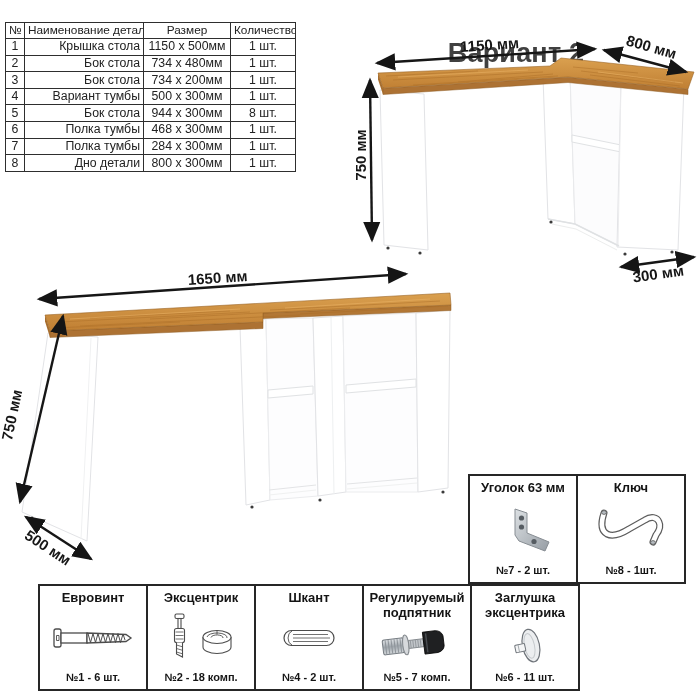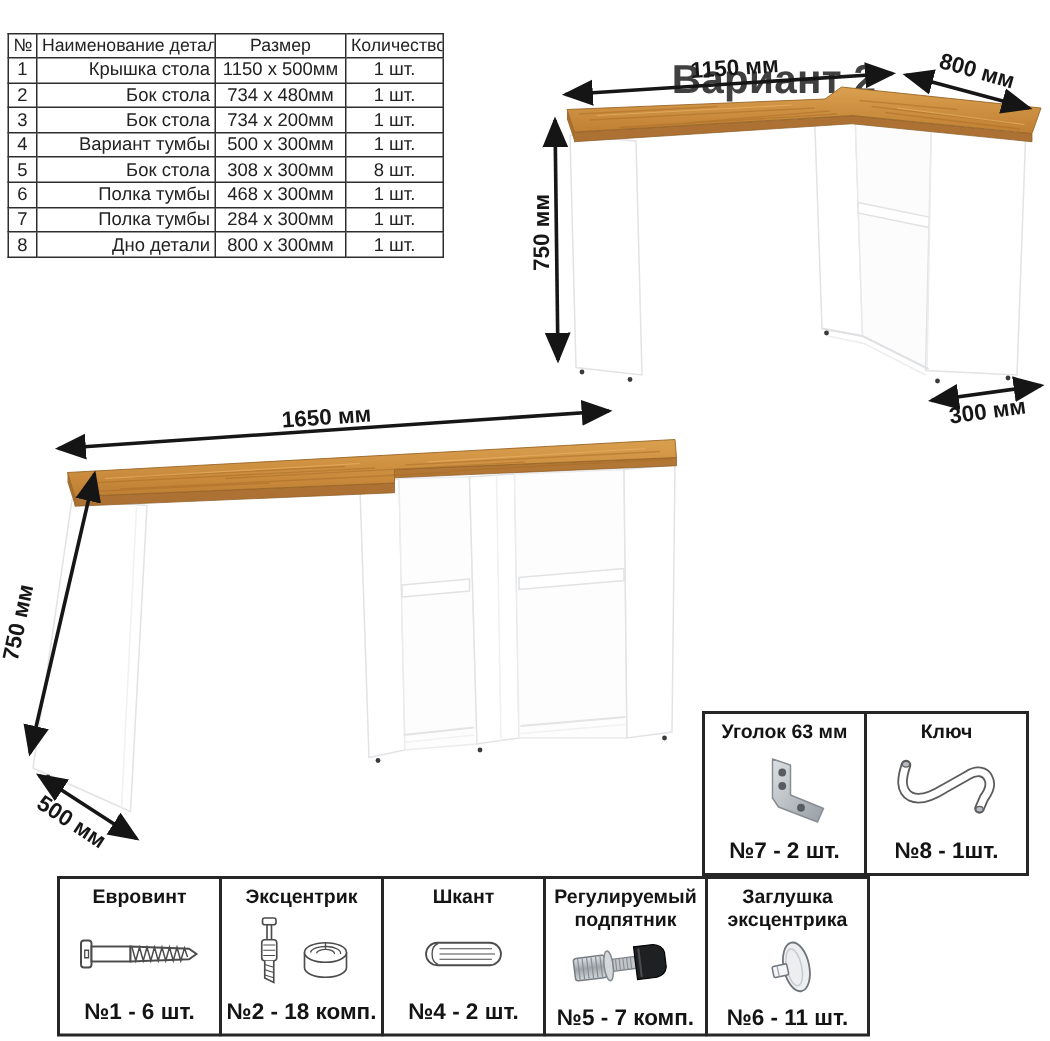--- a/index.html
+++ b/index.html
@@ -32,21 +32,21 @@
   #hw-top{left:468px;top:474px;}
   #hw-bottom{left:38px;top:584px;}
   .hw-cell{box-sizing:border-box;border:2px solid #262626;background:#fff;
     display:flex;flex-direction:column;align-items:center;}
   #hw-top .hw-cell{width:110px;height:110px;}
   #hw-bottom .hw-cell{width:110px;height:107px;}
   .hw-cell + .hw-cell{margin-left:-2px;}
   .hw-name{font-weight:bold;font-size:13px;line-height:1.12;text-align:center;
     padding:5px 2px 0;color:#141414;}
   .hw-icon{flex:1;display:flex;align-items:center;justify-content:center;width:100%;}
-  .hw-count{font-weight:bold;font-size:15px;padding-bottom:6px;color:#141414;white-space:nowrap;}
+  .hw-count{font-weight:bold;font-size:11px;padding-bottom:6px;color:#141414;white-space:nowrap;}
 </style>
 </head>
 <body>
 
 <div class="sheet">
 
   <table class="parts-table">
     <colgroup>
         <col class="w0">
         <col class="w1">
@@ -80,21 +80,21 @@
     </tr>
     <tr>
       <td>4</td>
       <td class="c-name">Вариант тумбы</td>
       <td>500 x 300мм</td>
       <td>1 шт.</td>
     </tr>
     <tr>
       <td>5</td>
       <td class="c-name">Бок стола</td>
-      <td>308 x 300мм</td>
+      <td>944 x 300мм</td>
       <td>8 шт.</td>
     </tr>
     <tr>
       <td>6</td>
       <td class="c-name">Полка тумбы</td>
       <td>468 x 300мм</td>
       <td>1 шт.</td>
     </tr>
     <tr>
       <td>7</td>

